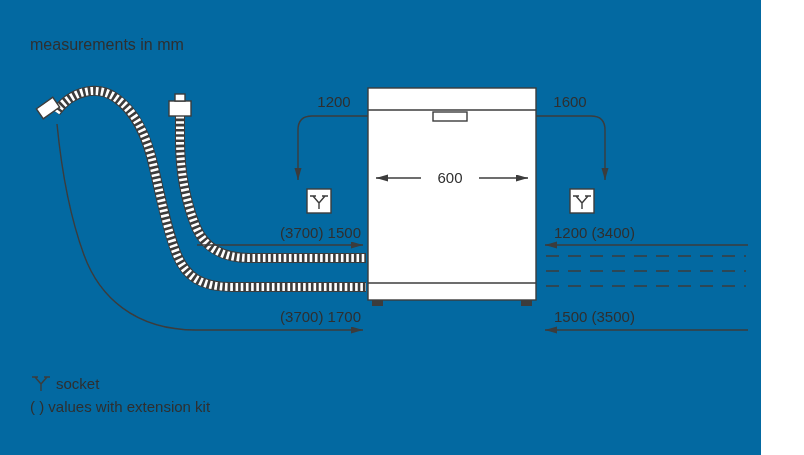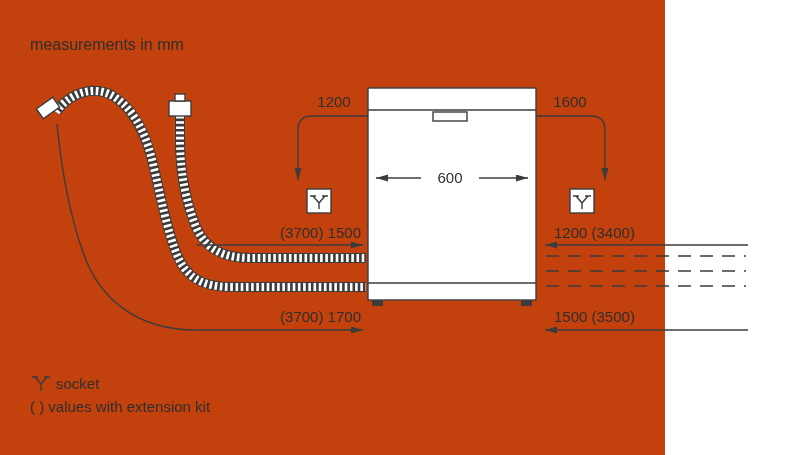--- a/index.html
+++ b/index.html
@@ -1,20 +1,20 @@
 <!DOCTYPE html>
 <html><head>
 <meta charset="utf-8">
 <style>
   html,body { margin:0; padding:0; background:#ffffff; }
   .canvas {
     position: relative;
-    width: 665px;
+    width: 761px;
     height: 455px;
-    background: #c2410c;
+    background: #0369a1;
     font-family: "Liberation Sans", sans-serif;
   }
   svg text {
     font-family: "Liberation Sans", sans-serif;
     fill: #2f2f2f;
     font-size: 15px;
   }
   svg text.t16 { font-size: 16px; }
   .ln   { stroke:#3c3c3c; stroke-width:1.4; fill:none; stroke-linejoin:round; }
   .ln15 { stroke:#3c3c3c; stroke-width:1.5; fill:none; }

